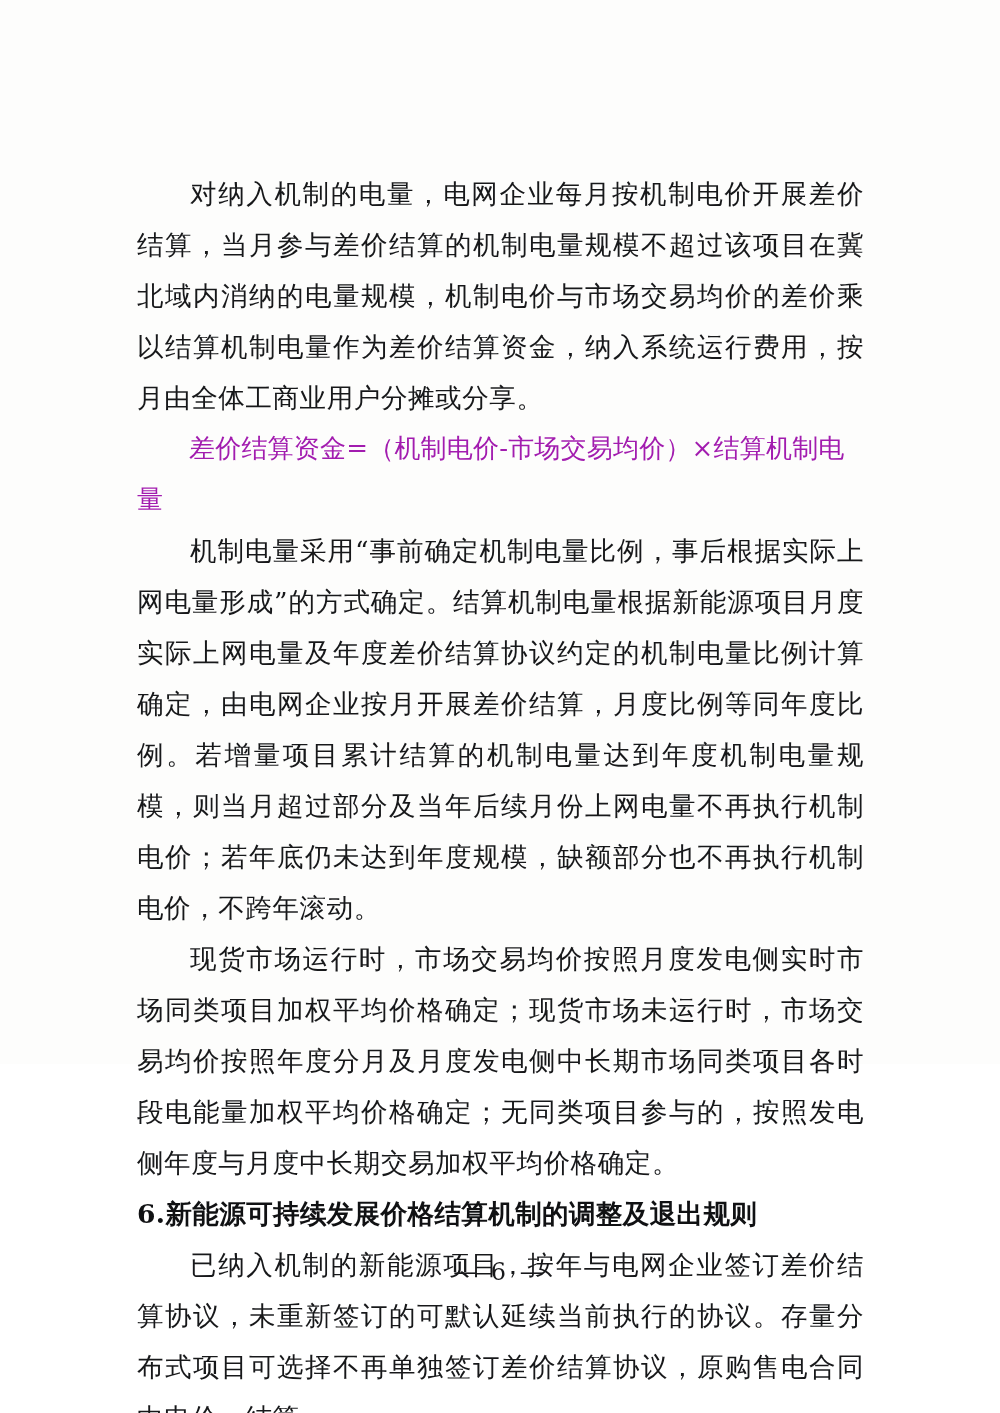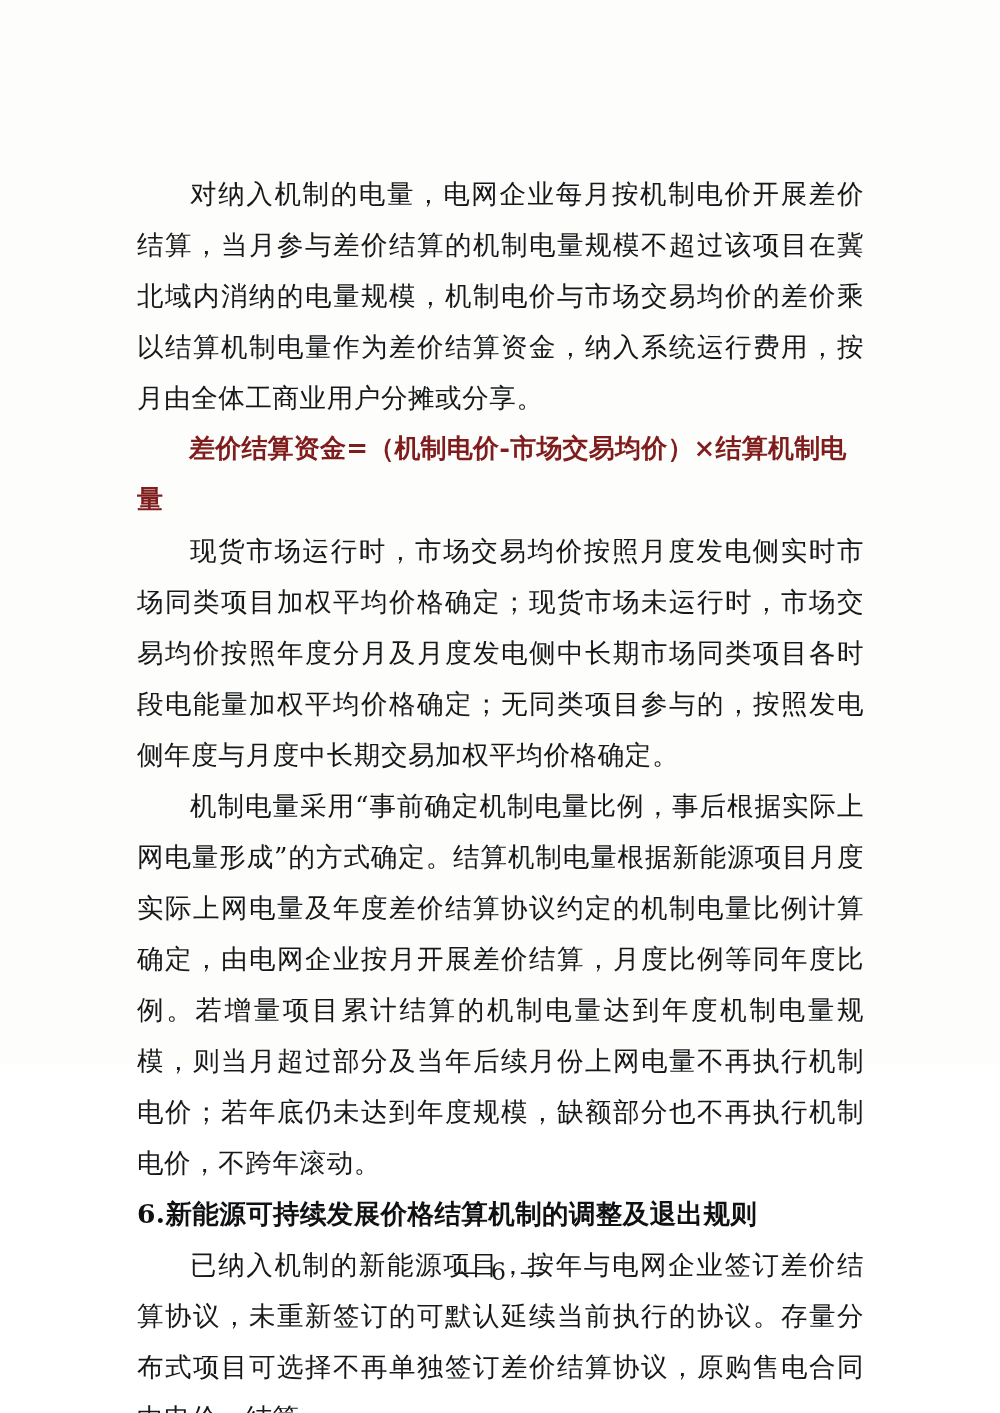--- a/index.html
+++ b/index.html
@@ -41,22 +41,22 @@
   }
   .indent {
     text-indent: 2em;
   }
   .formula {
     font-size: 26px;
     line-height: 51px;
     letter-spacing: 0.2px;
     text-indent: 2em;
     margin: 0;
-    color: #7f1d1d;
-    font-weight: 700;
+    color: #a21caf;
+    font-weight: 400;
   }
   .heading {
     font-size: 26.5px;
     line-height: 51px;
     letter-spacing: 0.4px;
     font-weight: 700;
     margin: 0;
     color: #101113;
   }
   .footer {
@@ -75,23 +75,23 @@
 <body>
 
 <div class="page">
 
   <div class="content">
 
     <p class="para indent">对纳入机制的电量，电网企业每月按机制电价开展差价结算，当月参与差价结算的机制电量规模不超过该项目在冀北域内消纳的电量规模，机制电价与市场交易均价的差价乘以结算机制电量作为差价结算资金，纳入系统运行费用，按月由全体工商业用户分摊或分享。</p>
 
     <p class="formula">差价结算资金=（机制电价-市场交易均价）×结算机制电量</p>
 
+    <p class="para indent">机制电量采用“事前确定机制电量比例，事后根据实际上网电量形成”的方式确定。结算机制电量根据新能源项目月度实际上网电量及年度差价结算协议约定的机制电量比例计算确定，由电网企业按月开展差价结算，月度比例等同年度比例。若增量项目累计结算的机制电量达到年度机制电量规模，则当月超过部分及当年后续月份上网电量不再执行机制电价；若年底仍未达到年度规模，缺额部分也不再执行机制电价，不跨年滚动。</p>
+
     <p class="para indent">现货市场运行时，市场交易均价按照月度发电侧实时市场同类项目加权平均价格确定；现货市场未运行时，市场交易均价按照年度分月及月度发电侧中长期市场同类项目各时段电能量加权平均价格确定；无同类项目参与的，按照发电侧年度与月度中长期交易加权平均价格确定。</p>
-
-    <p class="para indent">机制电量采用“事前确定机制电量比例，事后根据实际上网电量形成”的方式确定。结算机制电量根据新能源项目月度实际上网电量及年度差价结算协议约定的机制电量比例计算确定，由电网企业按月开展差价结算，月度比例等同年度比例。若增量项目累计结算的机制电量达到年度机制电量规模，则当月超过部分及当年后续月份上网电量不再执行机制电价；若年底仍未达到年度规模，缺额部分也不再执行机制电价，不跨年滚动。</p>
 
     <p class="heading">6.新能源可持续发展价格结算机制的调整及退出规则</p>
 
     <p class="para indent">已纳入机制的新能源项目，按年与电网企业签订差价结算协议，未重新签订的可默认延续当前执行的协议。存量分布式项目可选择不再单独签订差价结算协议，原购售电合同中电价、结算</p>
 
   </div>
 
   <div class="footer">— 6 —</div>
 
 </div>

